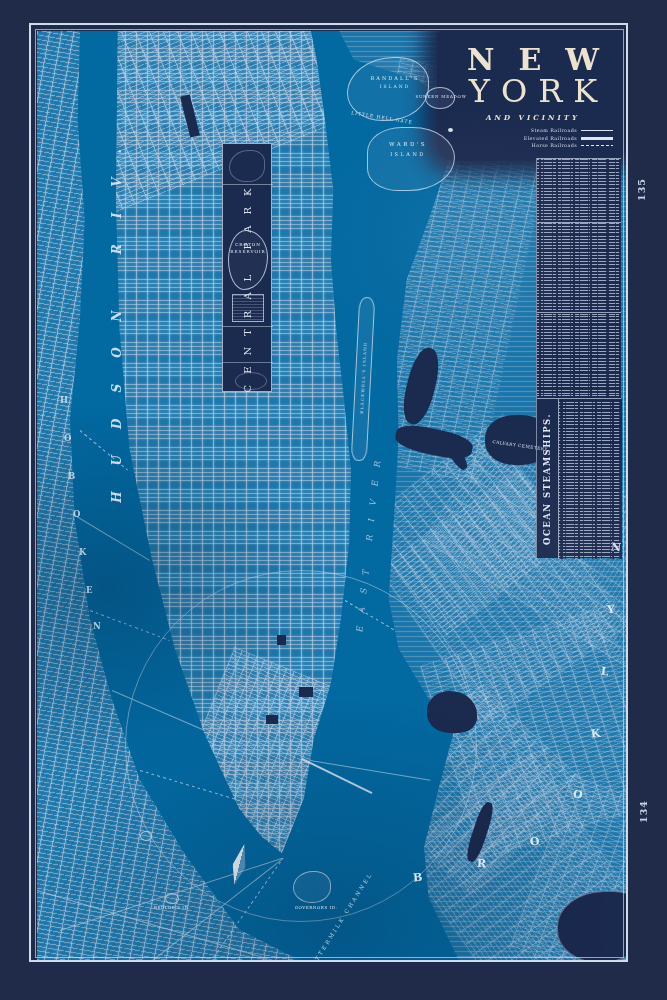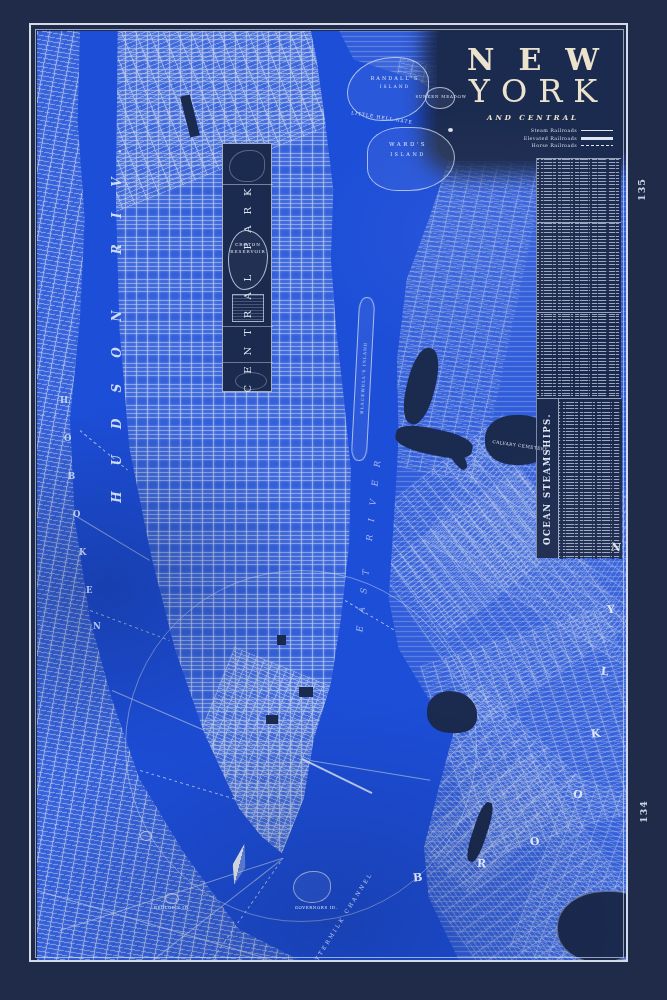--- a/index.html
+++ b/index.html
@@ -1,20 +1,20 @@
 <!DOCTYPE html>
 <html><head>
 <meta charset="utf-8">
 <style>
   html,body{margin:0;padding:0;background:#141c33;}
   #stage{position:relative;width:667px;height:1000px;background:#202b4a;overflow:hidden;
          font-family:"DejaVu Serif","Liberation Serif",serif;}
   .abs{position:absolute;}
   
-  #plate{left:37px;top:31px;width:589px;height:929px;background:#1d4ed8;overflow:hidden;}
+  #plate{left:37px;top:31px;width:589px;height:929px;background:#0369a1;overflow:hidden;}
   .frame-outer{left:29px;top:23px;width:599px;height:939px;border:2px solid rgba(228,234,245,.92);box-sizing:border-box;pointer-events:none;z-index:40;}
   .frame-inner{left:35px;top:29px;width:589px;height:929px;border:1px solid rgba(218,227,242,.65);box-sizing:border-box;pointer-events:none;z-index:40;}
   
   .land{position:absolute;inset:0;filter:drop-shadow(0 0 1px rgba(214,226,244,.85));}
   .grid-man{
     background:
       repeating-linear-gradient(to right, rgba(203,214,234,.55) 0 1.1px, transparent 1.1px 11px),
       repeating-linear-gradient(to bottom, rgba(200,212,232,.5) 0 .9px, transparent .9px 4.2px),
       rgba(210,220,238,.07);
     clip-path:polygon(13.7% 0,13.4% 18.2%,14% 32.1%,15.7% 45%,19.5% 56.8%,23.4% 66.5%,28.4% 75.6%,34.3% 83.7%,38.1% 86.7%,41.6% 88.5%,45.3% 82.6%,47% 76.2%,49.9% 70.2%,51.6% 63.3%,53% 55.2%,53.3% 47.2%,52.1% 39.6%,50.8% 32.1%,49.9% 24.6%,50.3% 17.1%,48.9% 9.6%,47.5% 3.1%,46.5% 0);}
@@ -188,21 +188,21 @@
         <span class="lg-label">Horse Railroads</span>
         <span class="lg-sample">
             <span class="lg-dash" style="display:block;"></span>
           </span>
       </div>
     </div>
 
     <div class="abs" id="title-block">
       <div class="t1">NEW</div>
       <div class="t2">YORK</div>
-      <div class="t3">AND CENTRAL</div>
+      <div class="t3">AND VICINITY</div>
     </div>
 
     <div class="maplbl vlabel" style="left:-172px;top:274px;width:506px;height:16px;font-size:12px;font-style:italic;font-weight:bold;letter-spacing:26px;color:rgba(226,233,246,.9);z-index:28;">HUDSON RIV.</div>
     <div class="maplbl" style="left:218px;top:503px;width:230px;height:12px;transform:rotate(-84deg);font-size:8.5px;font-style:italic;letter-spacing:13px;color:rgba(222,230,244,.7);z-index:28;">EAST RIVER</div>
     <div class="maplbl" style="left:243px;top:888px;width:120px;transform:rotate(-58deg);font-size:5.5px;letter-spacing:2.5px;color:rgba(222,230,244,.85);z-index:28;">BUTTERMILK CHANNEL</div>
 
     <div class="maplbl" style="left:318px;top:44px;width:80px;font-size:5px;letter-spacing:2px;z-index:28;">
       <div>RANDALL'S</div>
       <div style="margin-top:3px;font-size:4.5px;">ISLAND</div>
     </div>

